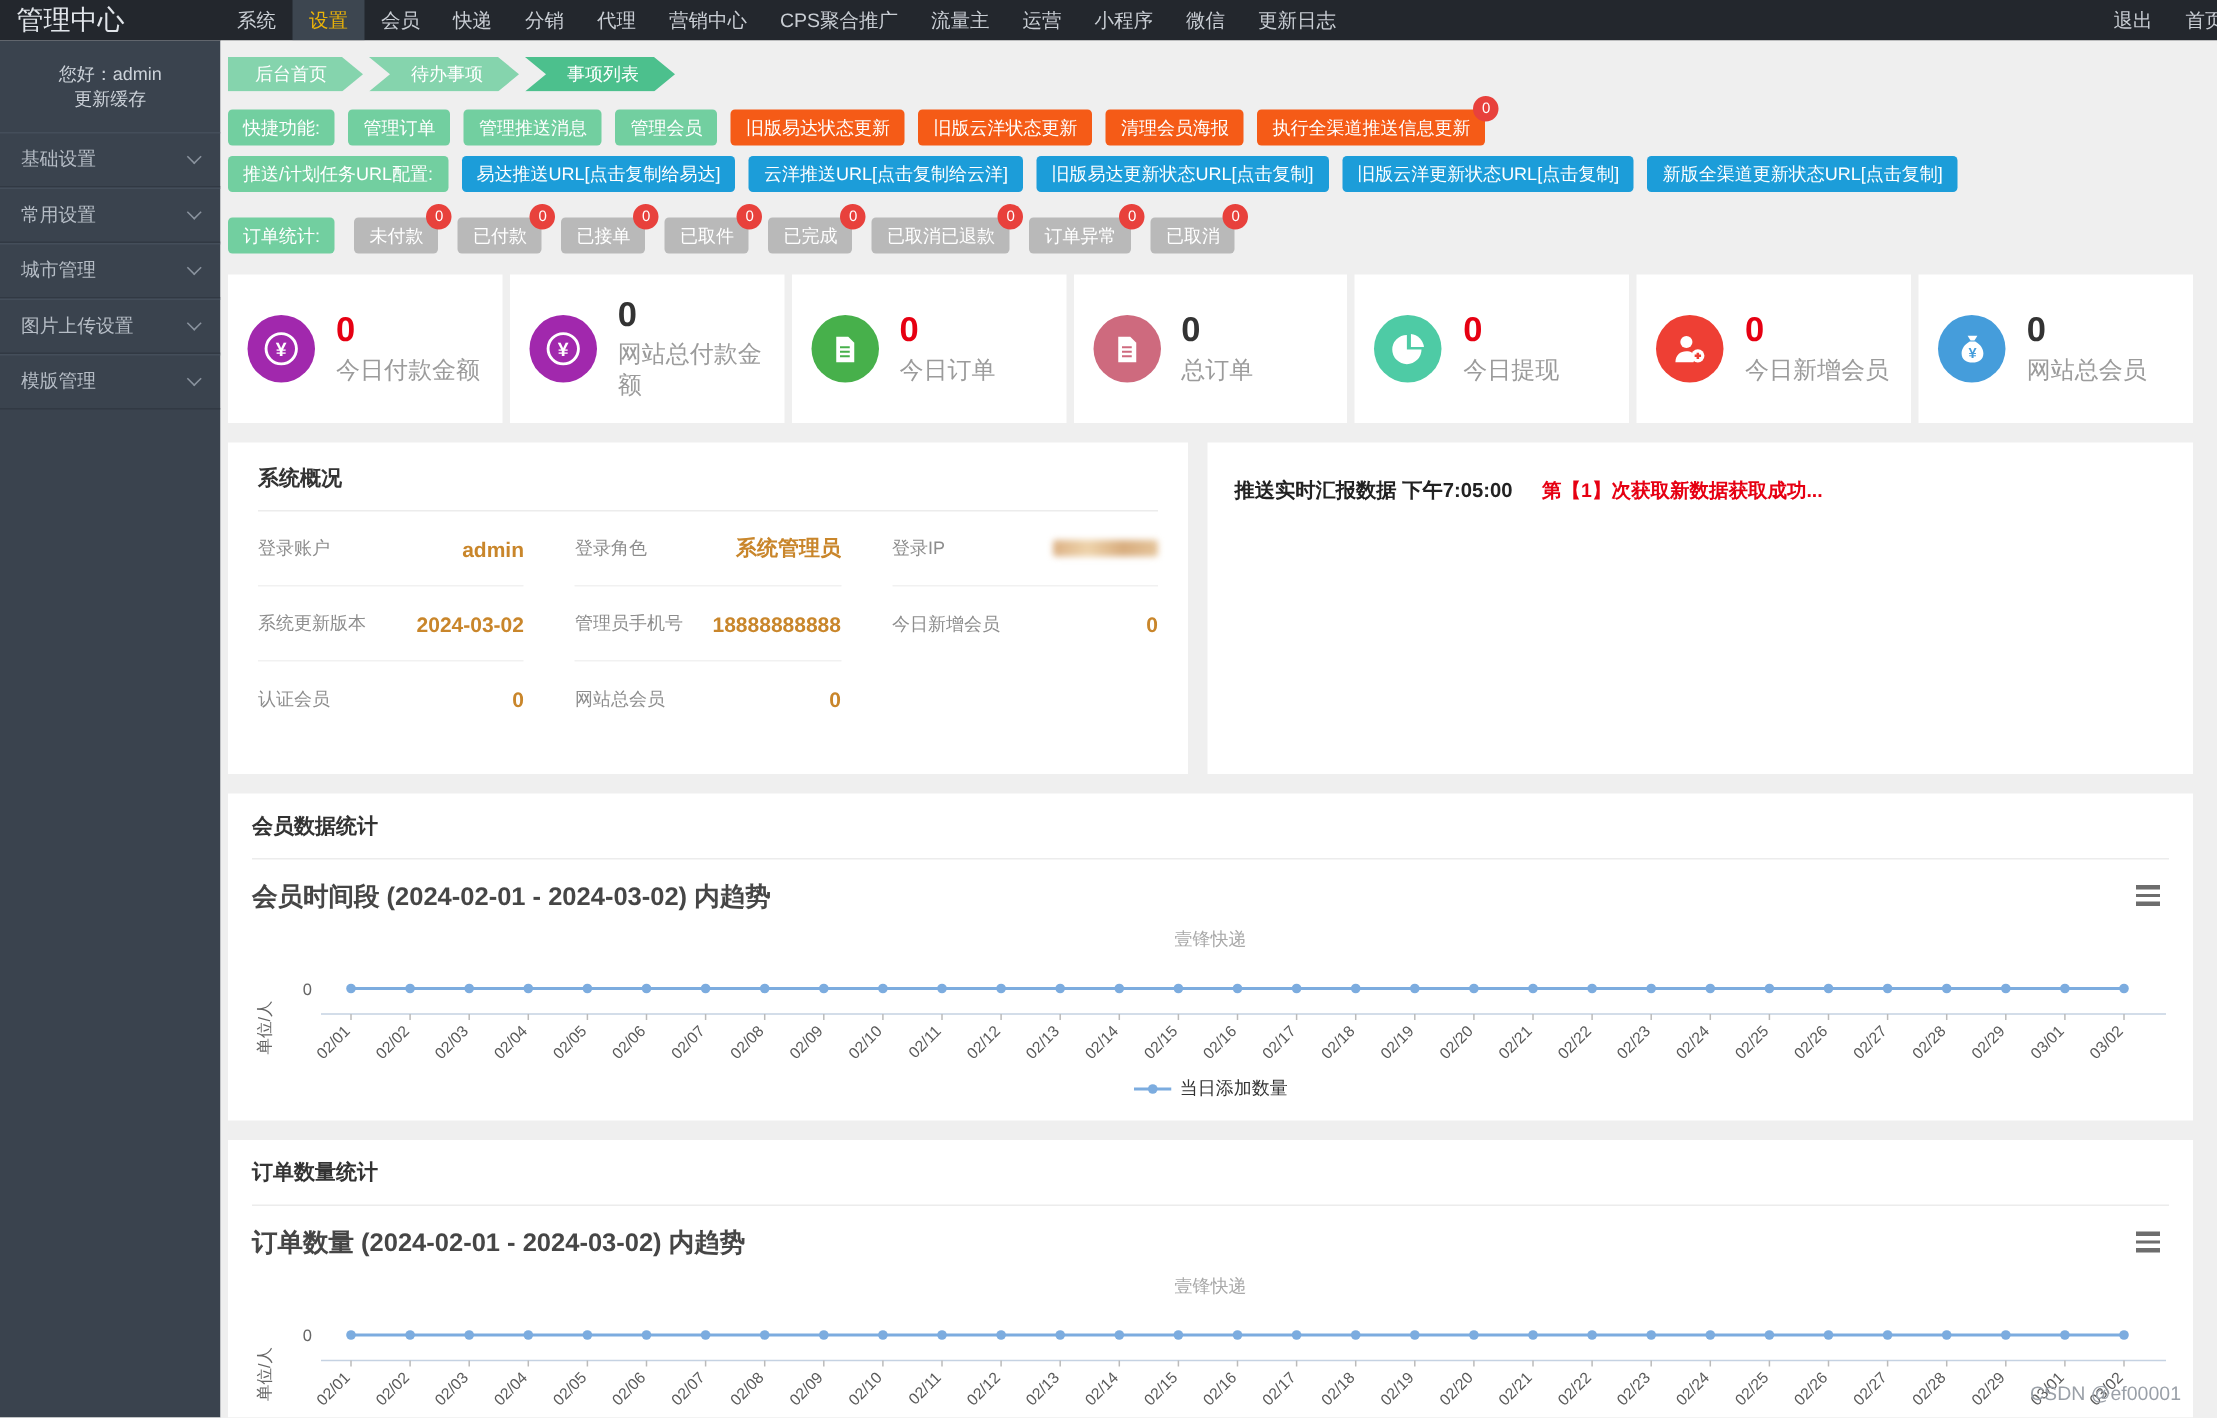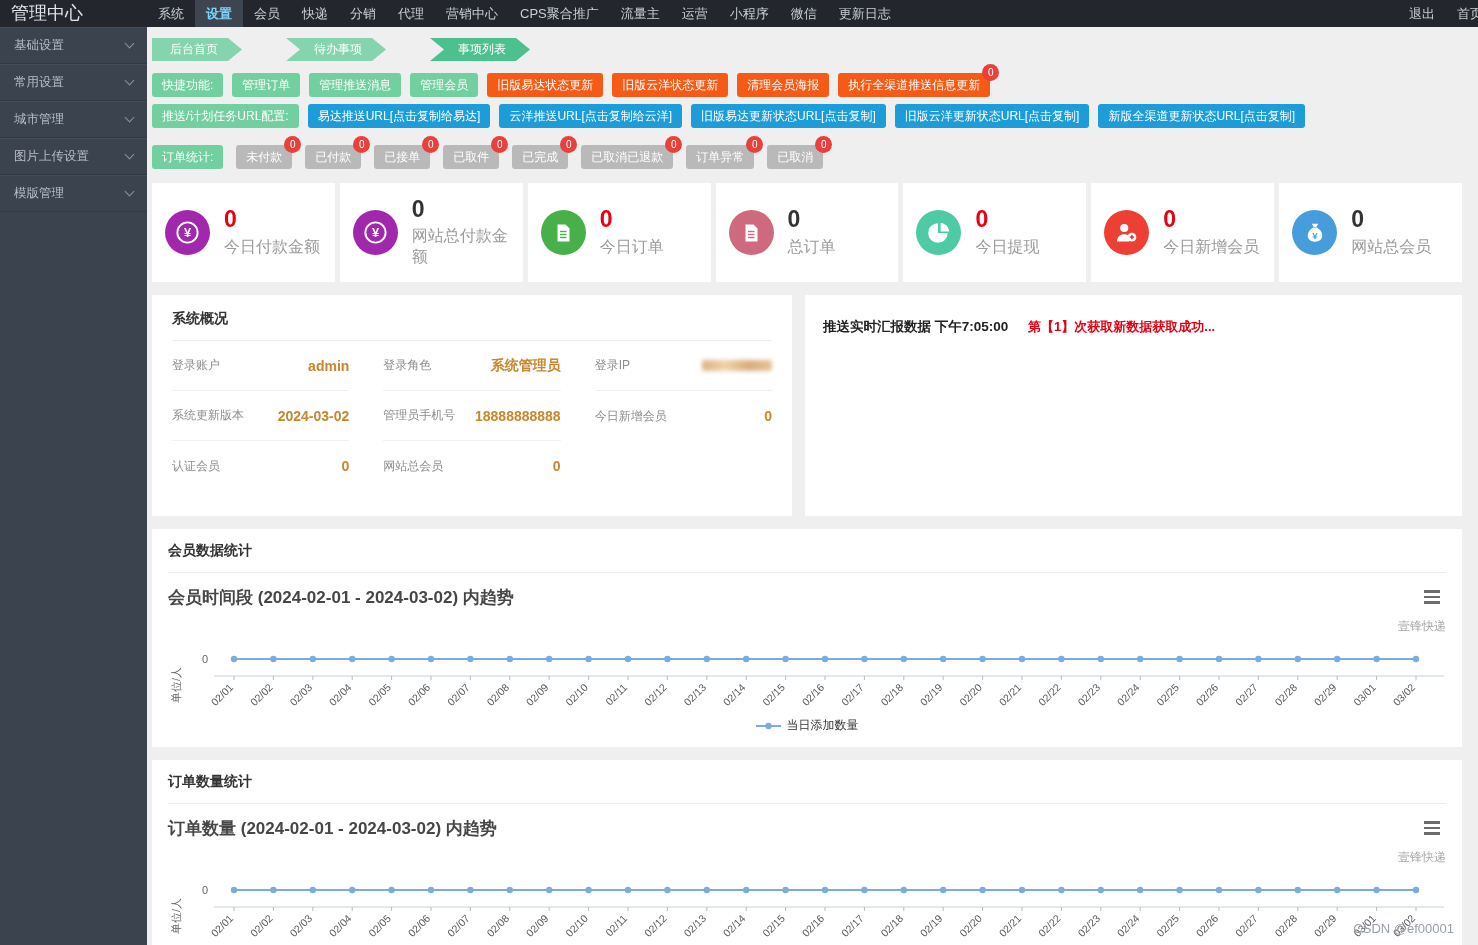--- a/index.html
+++ b/index.html
@@ -8,36 +8,36 @@
          font-family:"Liberation Sans","DejaVu Sans",sans-serif; }
   .screen { position:relative; width:1478px; height:945px; overflow:hidden; }
 
   
   .topnav { height:27px; background:#23272d; display:flex; align-items:stretch;
             color:#c9ced4; font-size:13px; overflow:hidden; }
   .logo { width:147px; padding-left:11px; font-size:18px; color:#e1e5ea; line-height:27px; flex-shrink:0; }
   .topmenu { display:flex; }
   .topmenu.right { margin-left:auto; margin-right:-16px; }
   .nav-item { padding:0 11px; line-height:27px; cursor:pointer; white-space:nowrap; }
-  .nav-item.active { background:#3d4650; color:#7dd3fc;font-weight:bold; }
+  .nav-item.active { background:#3d4650; color:#eab308; }
 
   
   .body-row { display:flex; height:918px; }
   .sidebar { width:147px; background:#3a434e; color:#b6bdc6; flex-shrink:0; }
   .side-greeting { text-align:center; padding:14px 0 13px; font-size:12px; color:#ccd2d9; line-height:17px; }
   .cache-link { cursor:pointer; }
   .side-menu { list-style:none; margin:0; padding:0; }
   .side-item { display:flex; justify-content:space-between; align-items:center; padding:0 14px;
                height:37px; font-size:12.5px; border-top:1px solid #444e5a; border-bottom:1px solid #313943; cursor:pointer; }
   .chev { width:7px; height:7px; border-right:1.5px solid #8a939e; border-bottom:1.5px solid #8a939e;
           transform:rotate(45deg); margin-top:-4px; }
   .content { flex:1; background:#efefef; padding:9px 16px 0 5px; overflow:hidden; position:relative; }
 
   
-  .breadcrumb { display:flex; margin:2px 0 12px;gap:40px; }
+  .breadcrumb { display:flex; margin:2px 0 12px; }
   .crumb { position:relative; color:#fff; font-size:12px; line-height:23px; height:23px;
            padding:0 24px 0 28px; background:#85d4ad; margin-right:4px; cursor:pointer;
            clip-path:polygon(14px 50%,0 0,calc(100% - 14px) 0,100% 50%,calc(100% - 14px) 100%,0 100%); }
   .crumb.c0 { clip-path:polygon(0 0,calc(100% - 14px) 0,100% 50%,calc(100% - 14px) 100%,0 100%); padding-left:18px; }
   .crumb.c2 { background:#4cc08d; }
 
   
   .btn-row { display:flex; gap:9px; margin-bottom:7px; align-items:flex-start; flex-wrap:nowrap; }
   .btn-row.stats { margin-top:17px; gap:13px; margin-bottom:14px; }
   .btn { position:relative; display:inline-block; color:#fff; font-size:12px; line-height:1;
@@ -73,21 +73,21 @@
   .redacted { width:70px; height:11px; border-radius:2px;
               background:linear-gradient(90deg,#dcb184,#eed3ab,#d8ad7e,#e5c49a); filter:blur(2px); }
   .push-head { padding-top:8px; font-size:13.5px; }
   .push-title { font-weight:bold; color:#222; }
   .push-msg { color:#e60012; margin-left:16px; font-weight:bold; font-size:13px; }
 
   
   .chartpanel { margin-top:13px; padding:13px 16px; position:relative; height:218px; }
   .chartwrap { position:relative; }
   .c-title { font-size:17px; font-weight:bold; color:#464646; margin-top:13px; }
-  .c-sub { text-align:right; font-size:12px; color:#a9a9a9; margin-top:9px; }
+  .c-sub { text-align:center; font-size:12px; color:#a9a9a9; margin-top:9px; }
   .toolbox { position:absolute; right:6px; top:4px; width:16px; cursor:pointer; }
   .toolbox i { display:block; height:2.5px; background:#6d6d6d; margin-bottom:3px; }
   .c-svg { display:block; margin-top:10px; }
   .c-legend { display:flex; justify-content:center; align-items:center; gap:6px; margin-top:0px;
               font-size:12px; color:#333; cursor:pointer; }
 
   .watermark { position:absolute; right:24px; top:921px; font-size:13px; color:#9aa0a8; }
 </style>
 </head>
 <body>
@@ -112,20 +112,24 @@
         <div class="nav-item">更新日志</div>
       </nav>
     <nav class="topmenu right" id="topmenu-right">
         <div class="nav-item">退出</div>
         <div class="nav-item">首页</div>
       </nav>
   </header>
 
   <div class="body-row">
     <aside class="sidebar">
+      <div class="side-greeting">
+        <div>您好：admin</div>
+        <div class="cache-link">更新缓存</div>
+      </div>
       <ul class="side-menu" id="side-menu">
           <li class="side-item">
             <span>基础设置</span>
             <i class="chev"></i>
           </li>
           <li class="side-item">
             <span>常用设置</span>
             <i class="chev"></i>
           </li>
           <li class="side-item">

